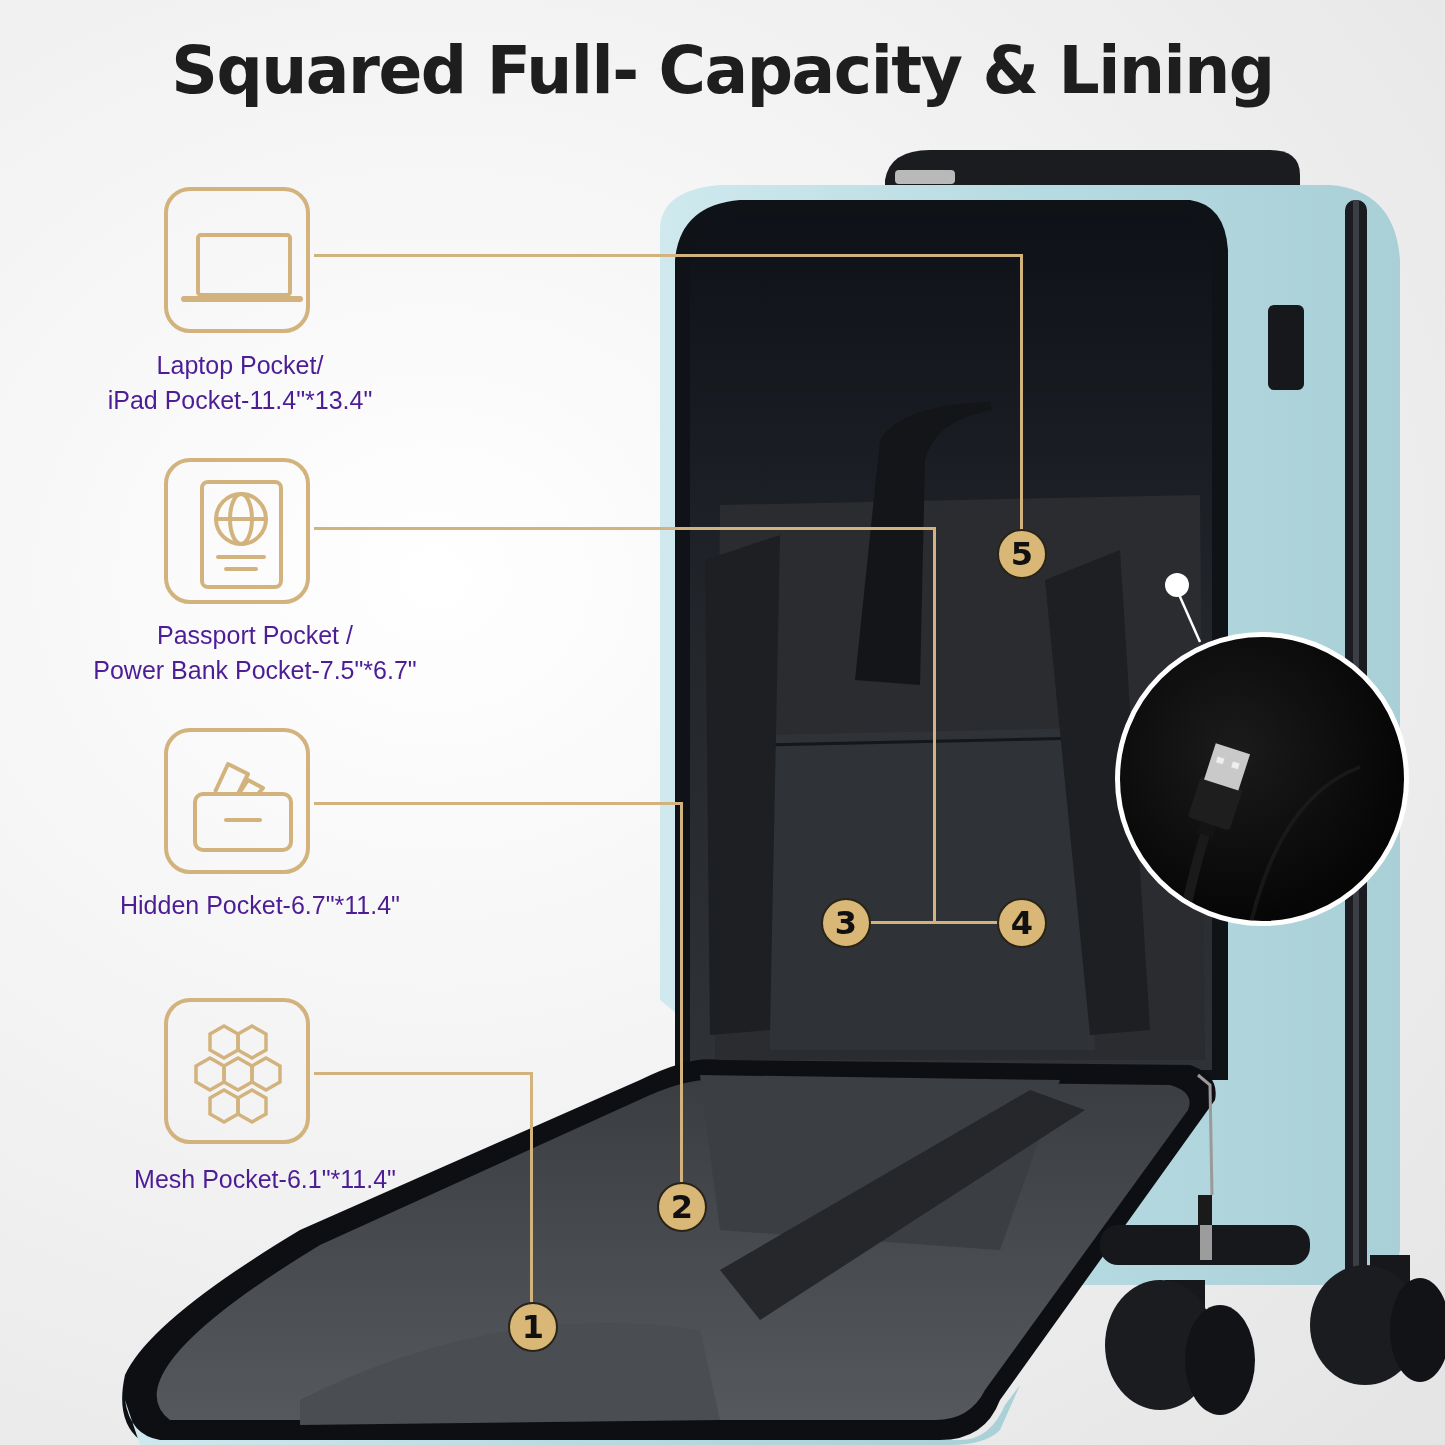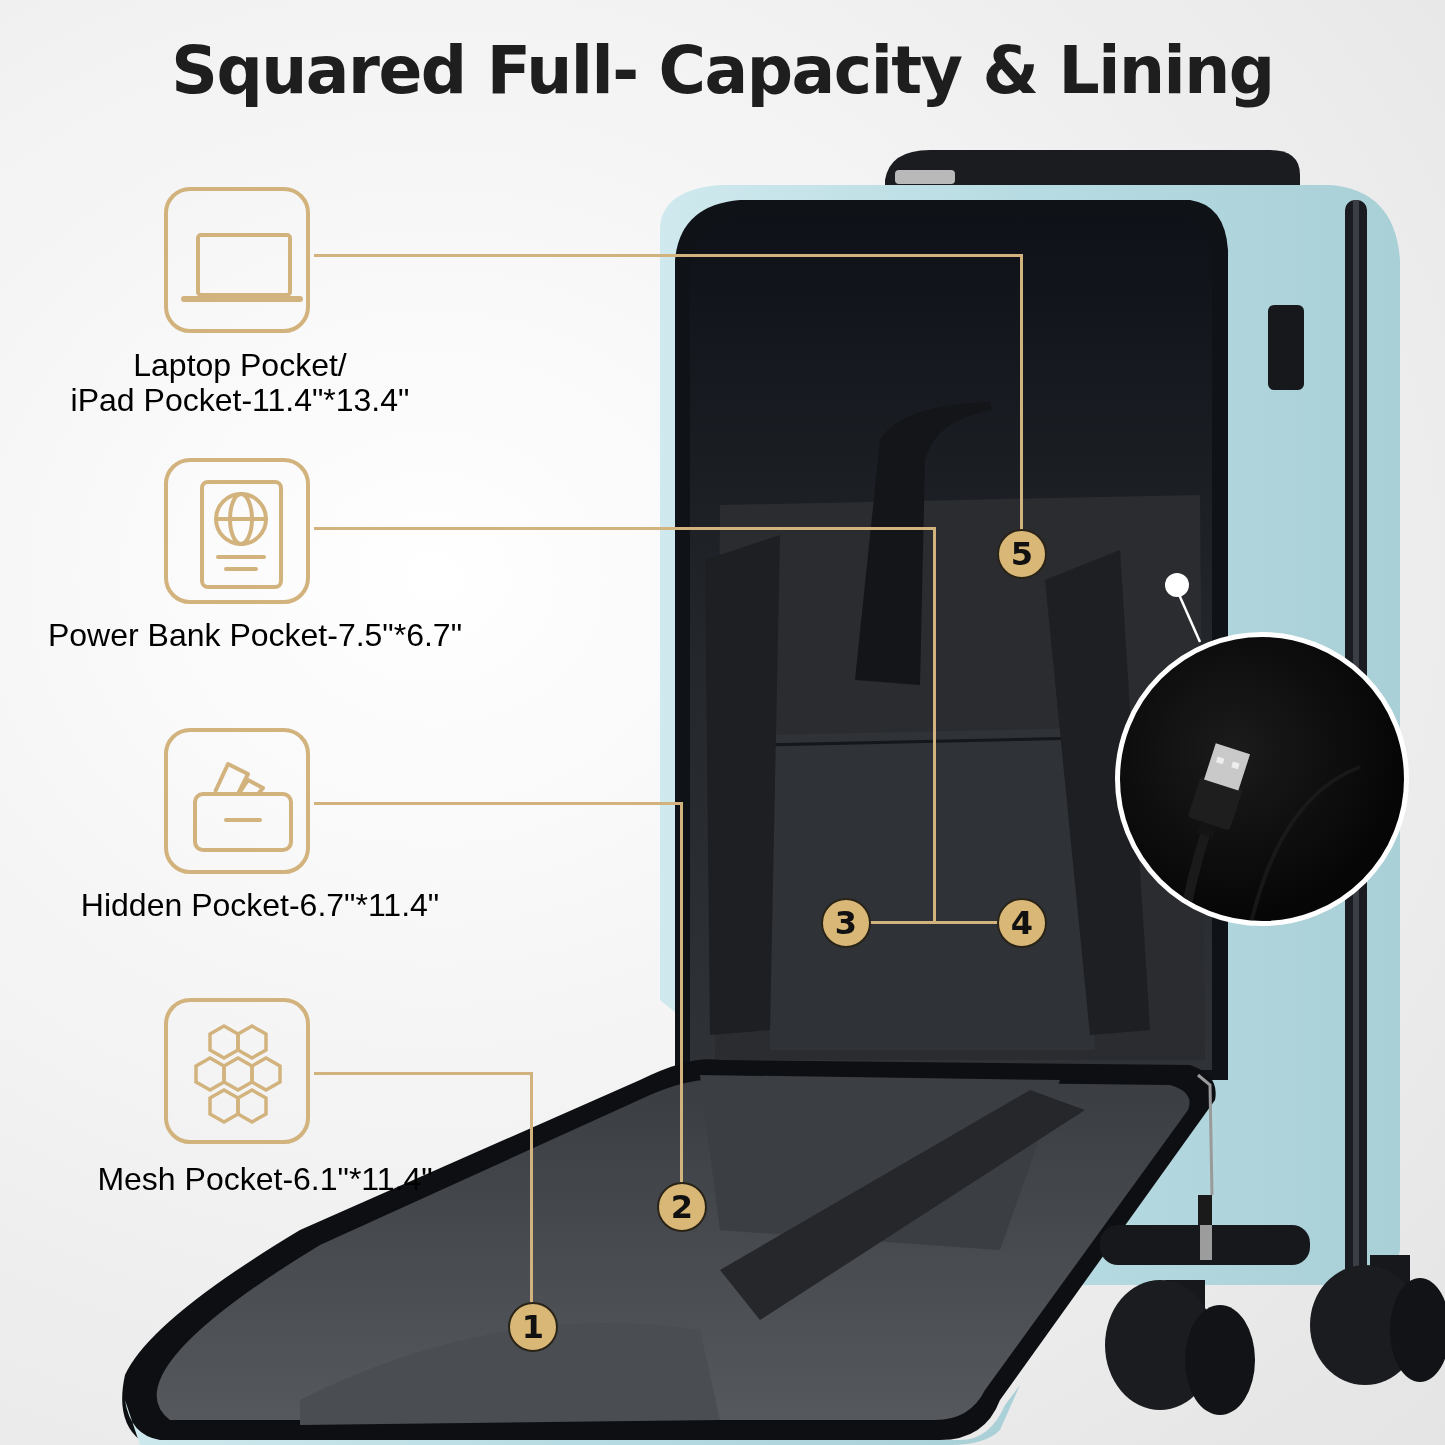--- a/index.html
+++ b/index.html
@@ -14,22 +14,22 @@
     font-size: 66px; letter-spacing: -1.5px; color: #1e1e1e;
     transform: scaleX(0.98);
   }
   .icon-box {
     position: absolute; width: 146px; height: 146px;
     border: 4px solid #d2b37d; border-radius: 26px; box-sizing: border-box;
     background: transparent;
   }
   .icon-box svg { position: absolute; left: 0; top: 0; width: 138px; height: 138px; }
   .label {
-    position: absolute; text-align: center; color: #000000;
-    font-family: "Liberation Sans", sans-serif; font-size: 32px; line-height: 35px;
+    position: absolute; text-align: center; color: #4c1d95;
+    font-family: "Liberation Sans", sans-serif; font-size: 25px; line-height: 35px;
   }
   .gline { position: absolute; background: #d2b37d; }
   .badge {
     position: absolute; width: 50px; height: 50px; border-radius: 50%;
     background: #d9b777; border: 2px solid #2a2418; box-sizing: border-box;
     display: flex; align-items: center; justify-content: center;
     font-family: "DejaVu Sans", sans-serif; font-weight: bold; font-size: 32px; color: #111;
   }
   .photo { position: absolute; left: 0; top: 0; width: 1445px; height: 1445px; }
   .zoom-circle {
@@ -126,20 +126,21 @@
   <svg viewBox="0 0 138 138">
     <rect x="34" y="20" width="79" height="105" rx="6" fill="none" stroke="#d2b37d" stroke-width="4"></rect>
     <circle cx="73" cy="57" r="25" fill="none" stroke="#d2b37d" stroke-width="4"></circle>
     <ellipse cx="73" cy="57" rx="11" ry="25" fill="none" stroke="#d2b37d" stroke-width="4"></ellipse>
     <line x1="48" y1="57" x2="98" y2="57" stroke="#d2b37d" stroke-width="4"></line>
     <line x1="50" y1="95" x2="96" y2="95" stroke="#d2b37d" stroke-width="4" stroke-linecap="round"></line>
     <line x1="58" y1="107" x2="88" y2="107" stroke="#d2b37d" stroke-width="4" stroke-linecap="round"></line>
   </svg>
 </div>
 <div class="label" style="left:20px; top:618px; width:470px;">
+  <div>Passport Pocket /</div>
   <div>Power Bank Pocket-7.5"*6.7"</div>
 </div>
 
 <div class="icon-box" style="left:164px; top:728px;">
   <svg viewBox="0 0 138 138">
     <path d="M47 60 L60 32 L80 42 L70 62" fill="none" stroke="#d2b37d" stroke-width="4" stroke-linejoin="round"></path>
     <path d="M72 60 L80 48 L95 56 L90 62" fill="none" stroke="#d2b37d" stroke-width="4" stroke-linejoin="round"></path>
     <rect x="27" y="62" width="96" height="56" rx="8" fill="none" stroke="#d2b37d" stroke-width="4"></rect>
     <line x1="58" y1="88" x2="92" y2="88" stroke="#d2b37d" stroke-width="4" stroke-linecap="round"></line>
   </svg>

